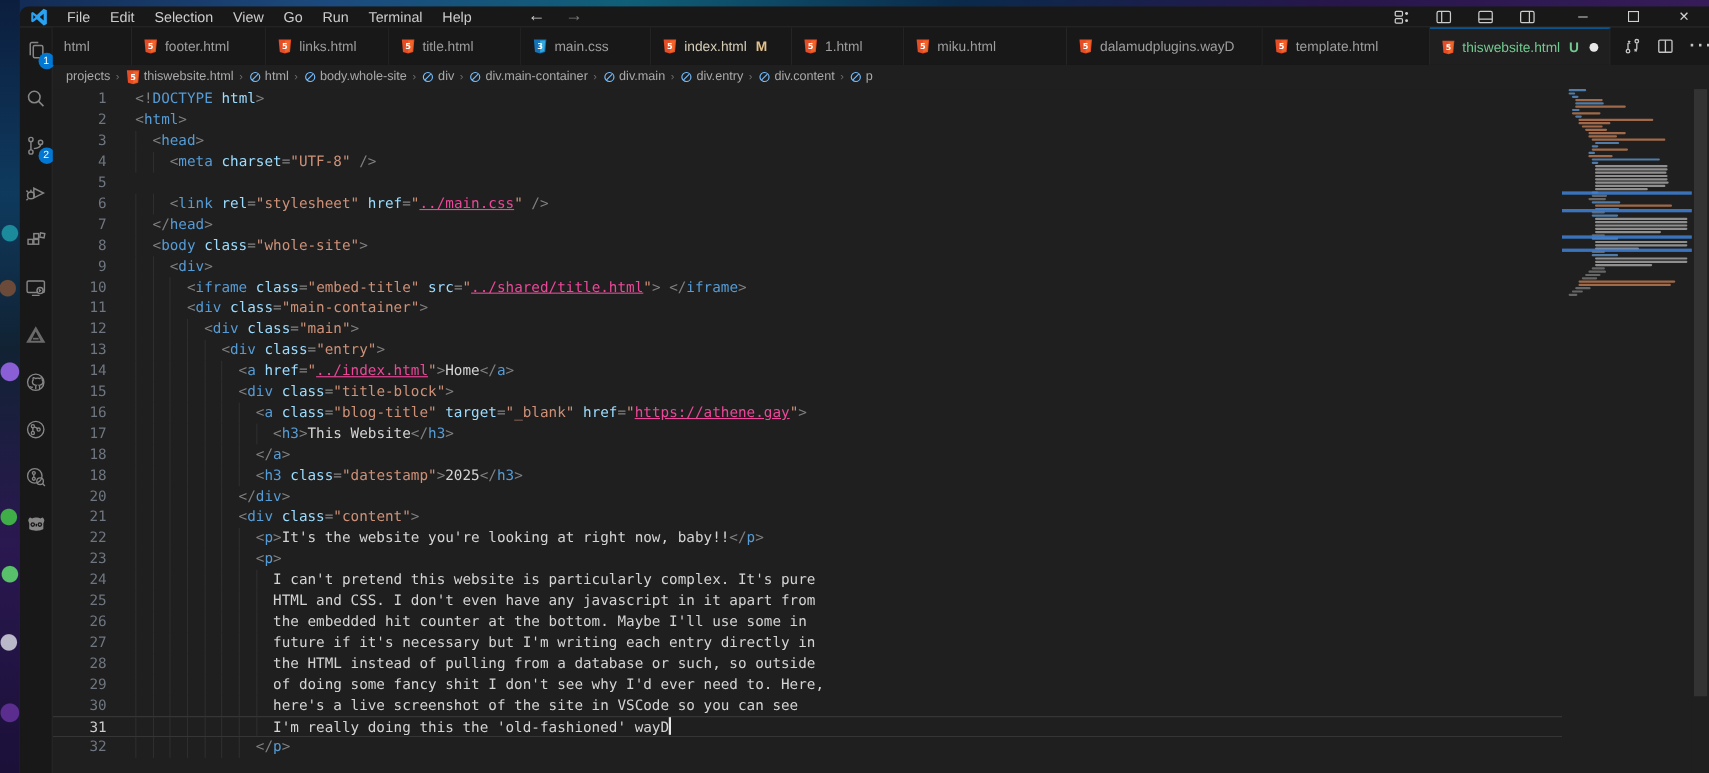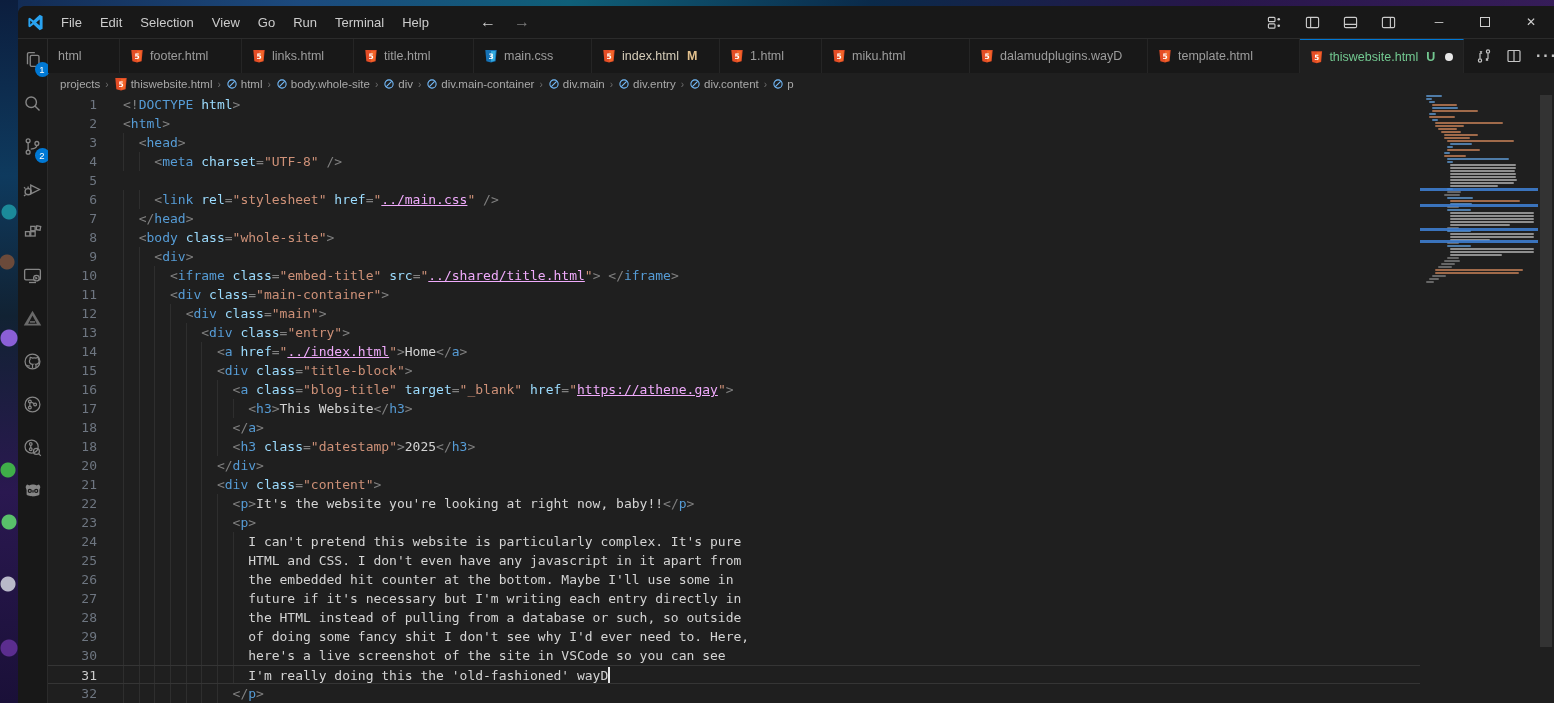--- a/index.html
+++ b/index.html
@@ -19,21 +19,21 @@
       radial-gradient(circle 8px at 8px 584px,#b9b9c9 0 7px,transparent 8px),
       radial-gradient(circle 9px at 9px 648px,#5b2d8f 0 8px,transparent 9px),
       linear-gradient(180deg,#0c1e3e 0%,#0e3a5e 25%,#123 45%,#2a1850 70%,#1a1038 100%);
   }
 
   
   .window { position:absolute; left:18px; top:6px; right:0; bottom:0;
     background:#1f1f1f; display:flex; flex-direction:column; border-top-left-radius:8px; overflow:hidden; }
 
   
-  .titlebar { height:33px; background:#181818; display:flex; align-items:center;
+  .titlebar { height:19px; background:#181818; display:flex; align-items:center;
     color:#cccccc; font-size:13px; flex:0 0 auto; border-bottom:1px solid #2b2b2b; position:relative; }
   .vscode-logo { width:34px; display:flex; justify-content:center; align-items:center; }
   .menus { display:flex; }
   .menu-item { padding:0 9px; height:33px; display:flex; align-items:center; border-radius:5px; cursor:default; }
   .nav-arrows { display:flex; align-items:center; margin-left:42px; gap:18px; font-size:16px; }
   .arrow-fwd { color:#7a7a7a; }
   .command-center { position:absolute; left:492px; top:4px; width:590px; height:24px;
     background:#232323; border:1px solid #454545; border-radius:6px; display:flex; align-items:center;
     justify-content:center; color:#b6b6b6; font-size:12.5px; gap:6px; }
   .tb-right { margin-left:auto; display:flex; align-items:center; }
@@ -71,21 +71,21 @@
   .editor { flex:1; position:relative; background:#1f1f1f; font-family:"DejaVu Sans Mono", monospace;
     font-size:13px; line-height:19px; overflow:hidden; }
   .code-rows { position:absolute; left:0; top:0; right:134px; }
   .code-line { height:19px; display:flex; position:relative; }
   .code-line.current { border-top:1px solid rgba(255,255,255,0.10); border-bottom:1px solid rgba(255,255,255,0.10); }
   .lnum { width:62px; flex:0 0 auto; text-align:right; padding-right:13px; color:#6e7681; user-select:none; }
   .code-line.current .lnum { color:#cccccc; }
   .line-text { position:relative; white-space:pre; padding-left:13px; color:#d4d4d4; }
   .guide { position:absolute; top:0; bottom:0; width:1px; background:#2e2e2e; }
   .tk-p { color:#808080; } .tk-t { color:#569cd6; } .tk-a { color:#9cdcfe; }
-  .tk-s { color:#ce9178; } .tk-l { color:#f0abfc; text-decoration:underline;text-align:right; } .tk-x { color:#d4d4d4; }
+  .tk-s { color:#ce9178; } .tk-l { color:#ec4899; text-decoration:underline;text-align:right; } .tk-x { color:#d4d4d4; }
   .cursor { display:inline-block; width:2px; height:16px; background:#e6e6e6; vertical-align:-3px; }
 
   
   .minimap { position:absolute; top:0; right:16px; width:118px; bottom:0; background:#1f1f1f; }
   .mm-row { height:2px; margin-bottom:1px; border-radius:1px; }
   .mm-highlight { position:absolute; left:0; right:0; height:3px; background:#3f82d8; opacity:0.85; }
   .vscroll { position:absolute; top:0; right:0; width:16px; bottom:0; }
   .vscroll .slider { position:absolute; left:2px; right:2px; top:0; height:552px; background:rgba(121,121,121,0.22); }
 
   svg { display:block; }

